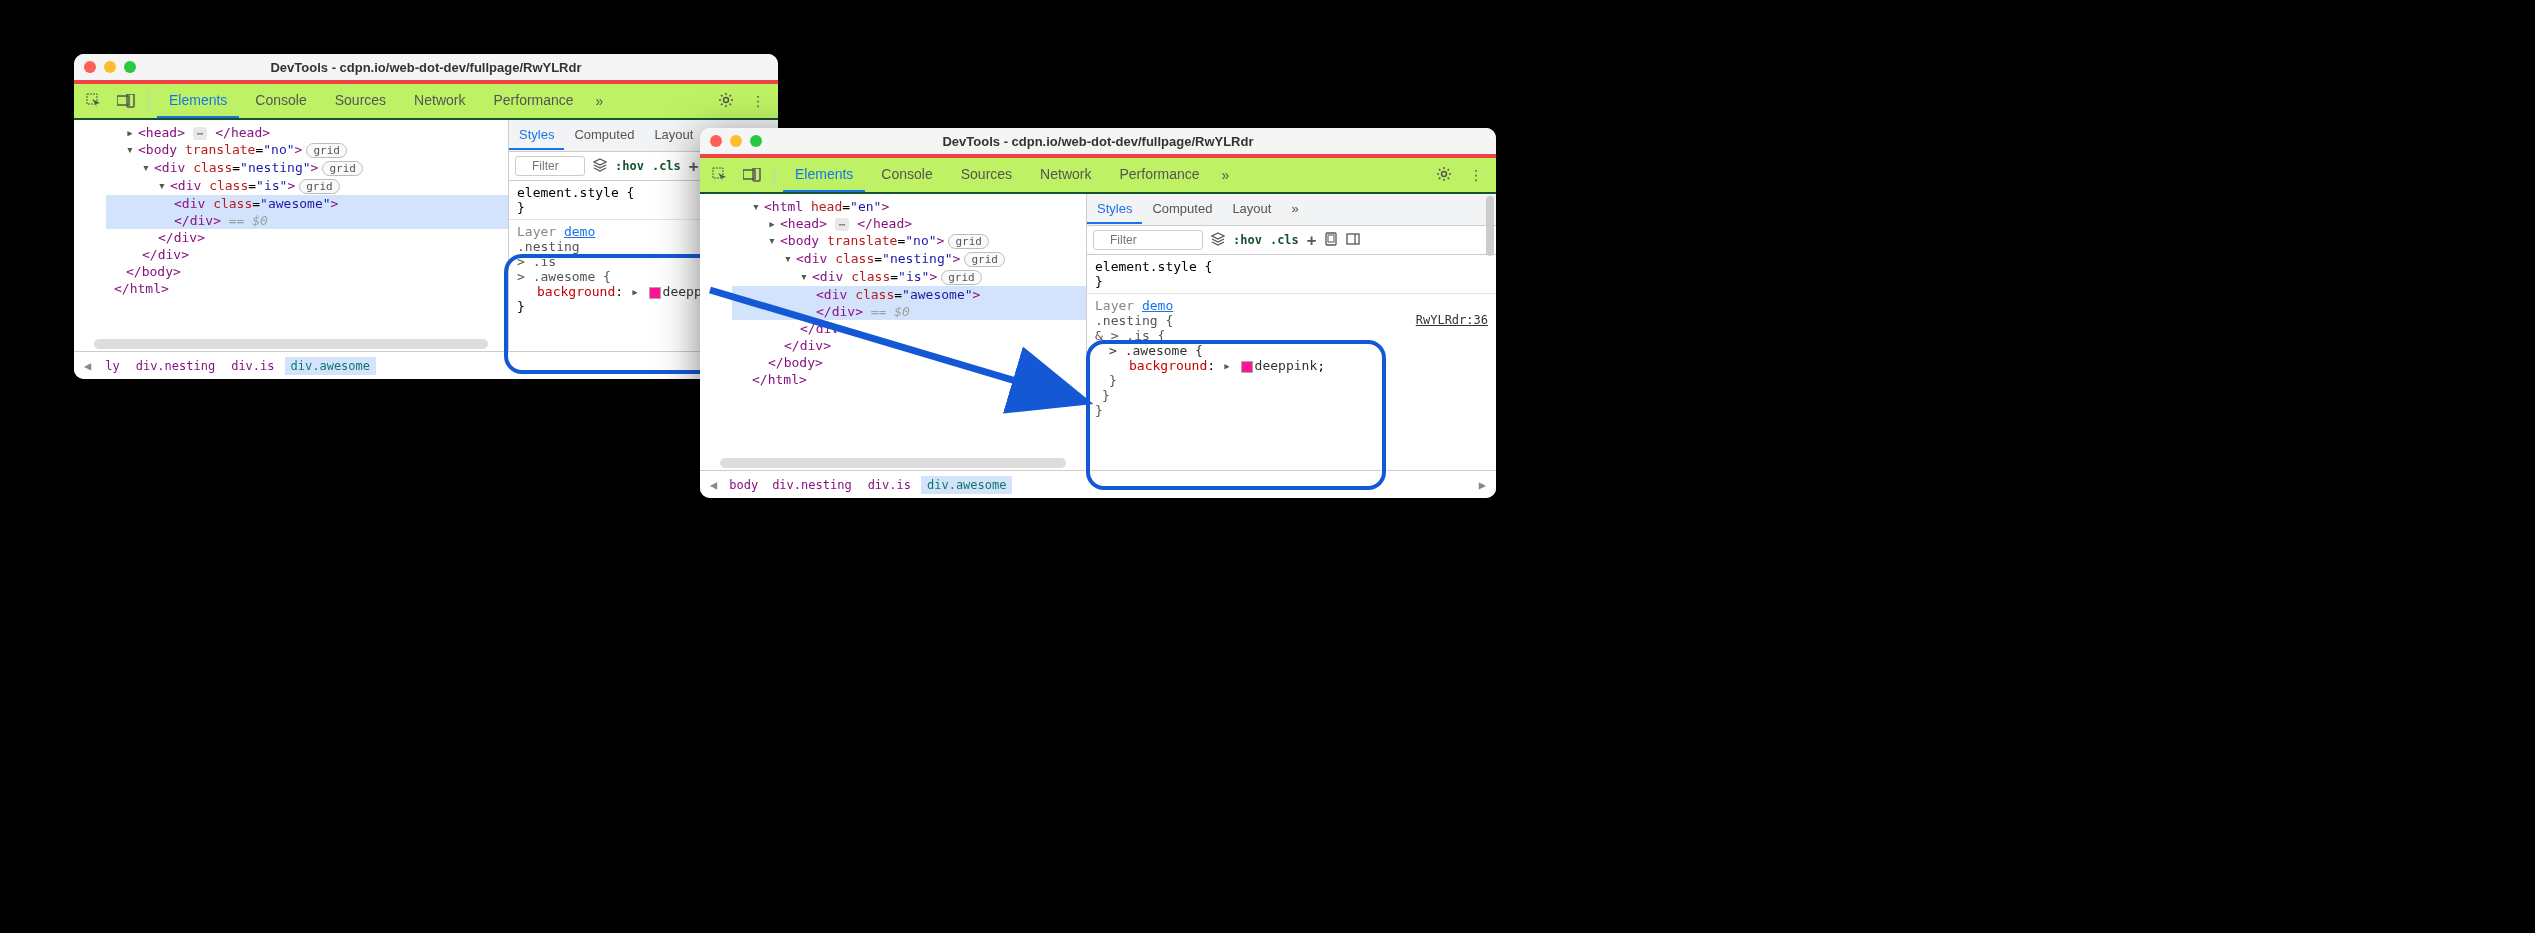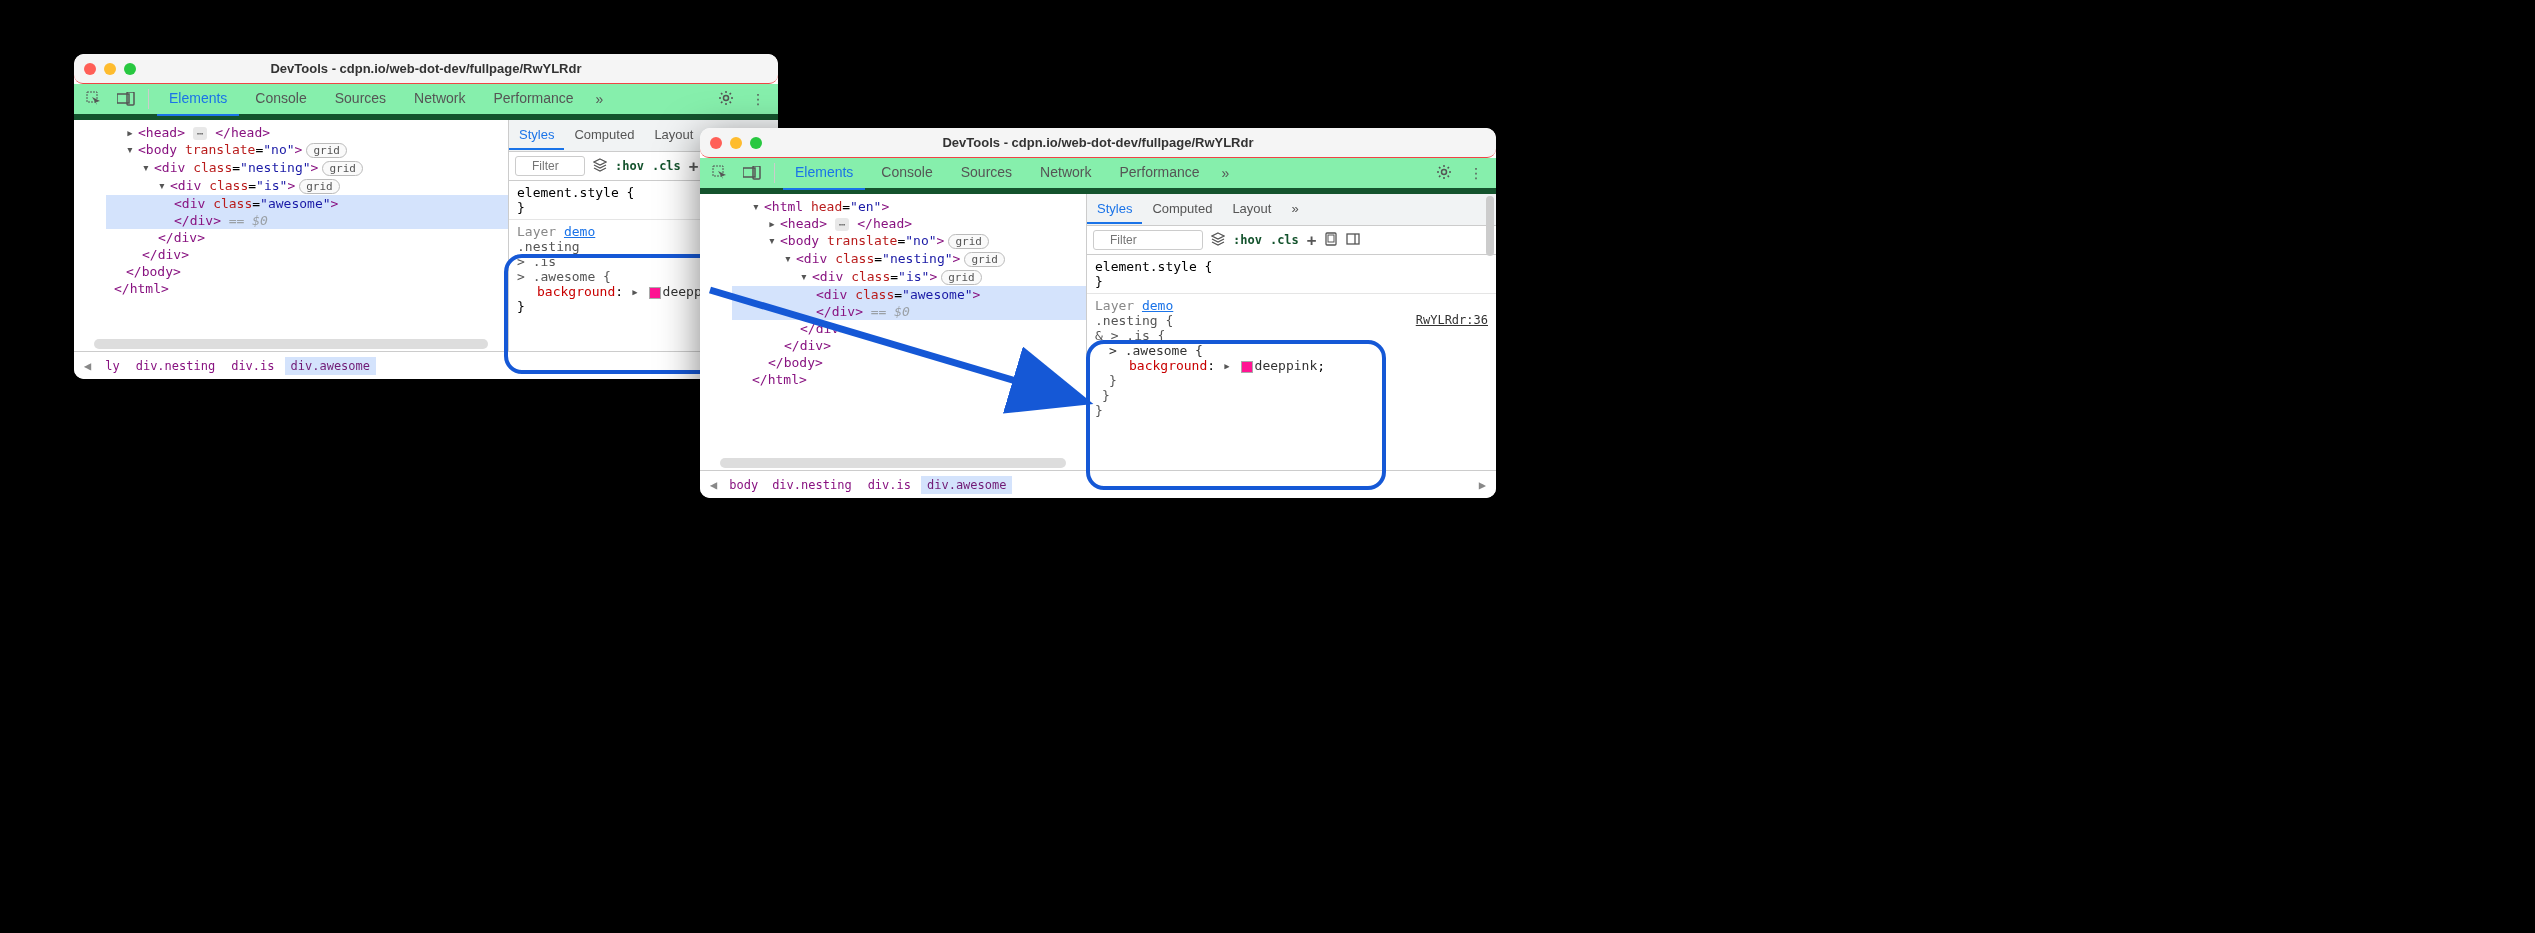--- a/index.html
+++ b/index.html
@@ -17,48 +17,47 @@
     border-radius: 10px;
     box-shadow: 0 10px 40px rgba(0,0,0,0.5);
     overflow: hidden;
   }
   .window-1 { left: 74px; top: 54px; width: 704px; height: 325px; }
   .window-2 { left: 700px; top: 128px; width: 796px; height: 370px; }
 
   .titlebar {
     height: 30px;
     background: #f5f5f5;
-    border-bottom: 1px solid #ef4444;
+    border-bottom: 4px solid #ef4444;
     display: flex;
     align-items: center;
     padding: 0 10px;
     position: relative;
-    border-radius: 9px;
   }
   .traffic-lights { display: flex; gap: 8px; }
   .tl { width: 12px; height: 12px; border-radius: 50%; }
   .tl-red { background: #ff5f57; }
   .tl-yellow { background: #febc2e; }
   .tl-green { background: #28c840; }
   .title-text {
     position: absolute;
     left: 0; right: 0;
     text-align: center;
     font-size: 13px;
     font-weight: 600;
     color: #333;
     pointer-events: none;
   }
 
   .tabbar {
     height: 36px;
     display: flex;
     align-items: center;
-    border-bottom: 6px solid #14532d;
-    background: #86efac;
+    border-bottom: 2px solid #14532d;
+    background: #bef264;
     padding: 0 6px;
     gap: 4px;
   }
   .tab-icon {
     width: 28px; height: 28px;
     display: flex; align-items: center; justify-content: center;
     color: #555;
     cursor: pointer;
   }
   .tab {
@@ -209,21 +208,21 @@
     display: flex;
     align-items: center;
     padding: 0 6px;
     font-family: Menlo, monospace;
     font-size: 12px;
     gap: 4px;
     background: #fff;
   }
   .bc-arrow { color: #888; cursor: pointer; padding: 0 4px; }
   .bc-item { color: #881280; padding: 2px 6px; cursor: pointer; }
-  .bc-item.sel { background: #d4e3fc; color: #701a75; text-align: center; }
+  .bc-item.sel { background: #d4e3fc; color: #0f766e; text-align: center; }
   .bc-body { color: #881280; padding: 2px 4px; }
 
   .big-arrow {
     position: absolute;
     pointer-events: none;
   }
 
   .scrollbar-right {
     position: absolute;
     right: 2px;

